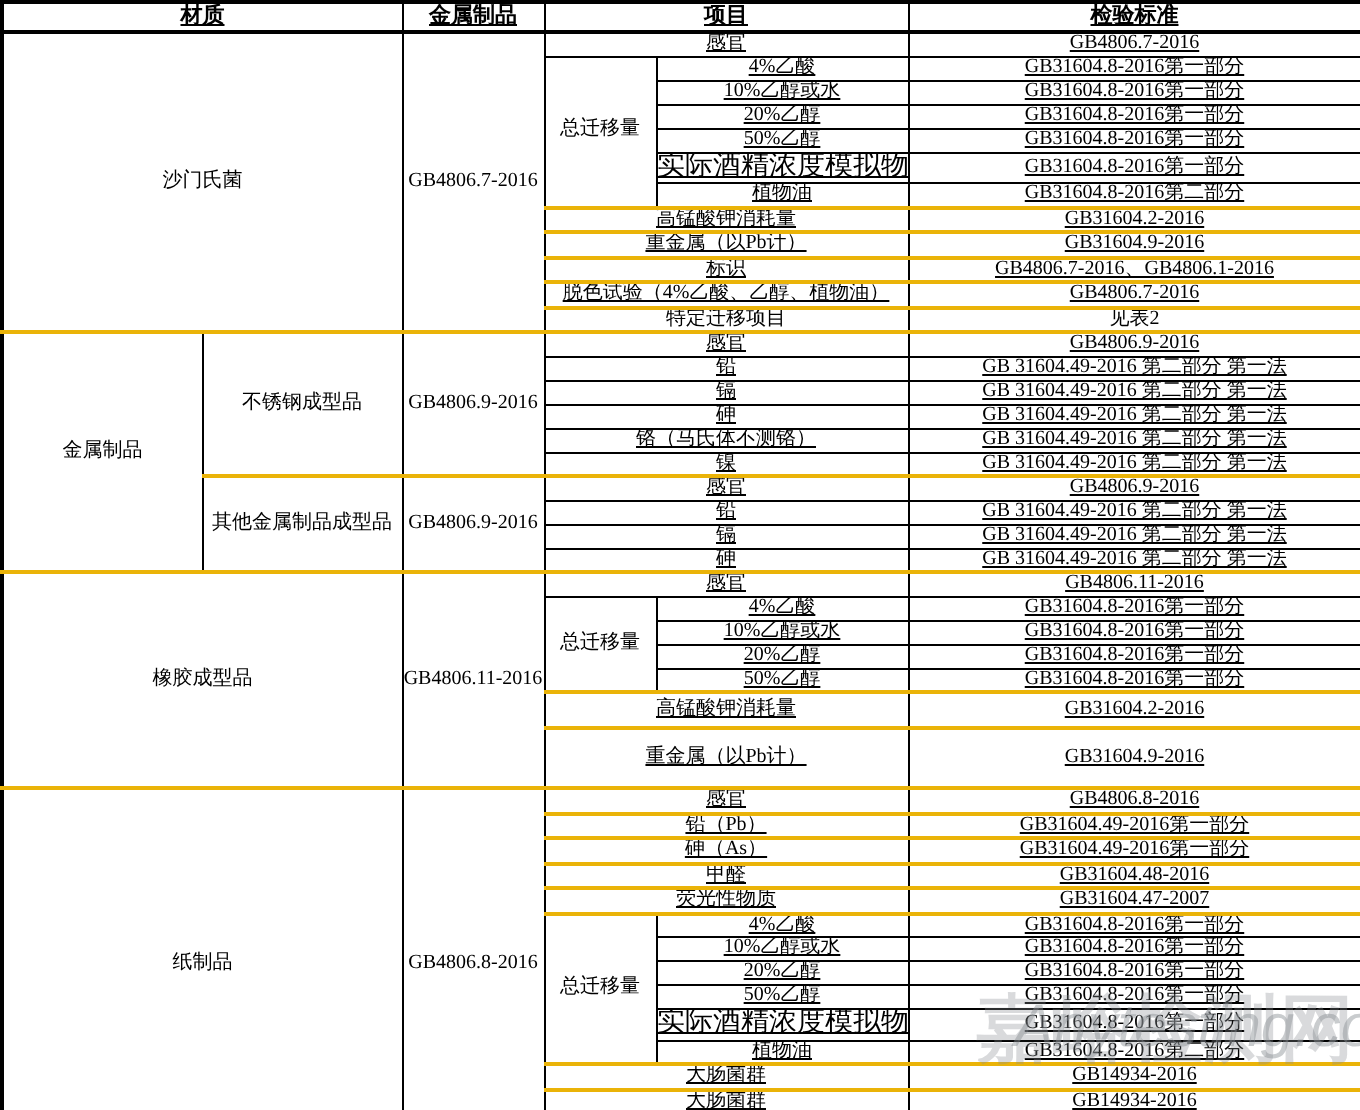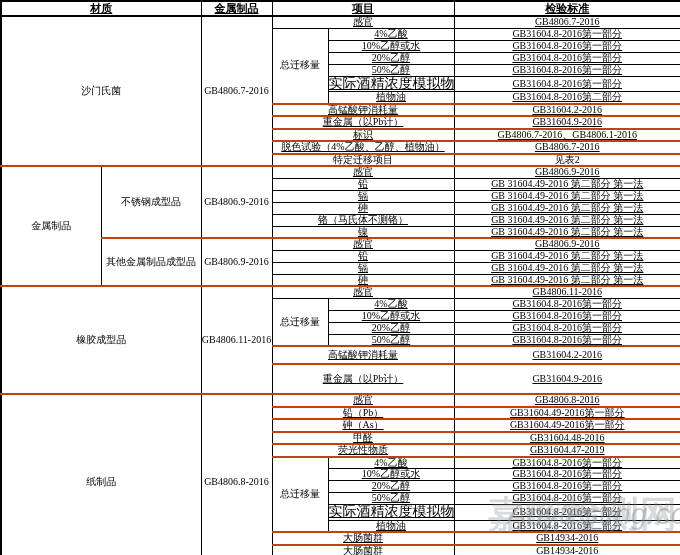--- a/index.html
+++ b/index.html
@@ -7,21 +7,21 @@
        font-family:"Liberation Serif", serif;}
   table{border-collapse:collapse;table-layout:fixed;width:680px;height:555px;
         border:2px solid #000;}
   td{border:1px solid #000;text-align:center;vertical-align:middle;
      font-size:10px;line-height:1.05;color:#000;padding:0;
      overflow:hidden;white-space:nowrap;}
   tr{height:12px;}
   tr.hdr{height:15px;}
   tr.hdr td{font-weight:bold;font-size:11px;border-bottom:2px solid #000;
             text-decoration:underline;}
-  tr.sec td{border-top:2px solid #c2410c;}
+  tr.sec td{border-top:2px solid #eab308;}
   tr.rh18{height:18px;}
   tr.rh30{height:30px;}
   td.item,td.std{text-decoration:underline;}
   td.nu{text-decoration:none;}
   td.small{font-size:14px;}
   .wm{position:absolute;pointer-events:none;color:#8a8f94;}
   .wm-cn{left:488px;top:490px;font-size:37px;font-weight:bold;opacity:.32;
          letter-spacing:1px;font-family:Liberation Sans, sans-serif;}
   .wm-en{left:494px;top:497px;font-size:30px;font-style:italic;opacity:.45;
          font-family:Liberation Sans, sans-serif;margin-left:13px;}
@@ -191,21 +191,21 @@
   <tr class="sec">
     <td colspan="2" class="item">砷（As）</td>
     <td class="std">GB31604.49-2016第一部分</td>
   </tr>
   <tr class="sec">
     <td colspan="2" class="item">甲醛</td>
     <td class="std">GB31604.48-2016</td>
   </tr>
   <tr class="sec">
     <td colspan="2" class="item">荧光性物质</td>
-    <td class="std">GB31604.47-2019</td>
+    <td class="std">GB31604.47-2007</td>
   </tr>
   <tr class="sec">
     <td rowspan="6">总迁移量</td>
     <td class="item">4%乙酸</td>
     <td class="std">GB31604.8-2016第一部分</td>
   </tr>
   <tr>
     <td class="item">10%乙醇或水</td>
     <td class="std">GB31604.8-2016第一部分</td>
   </tr>

